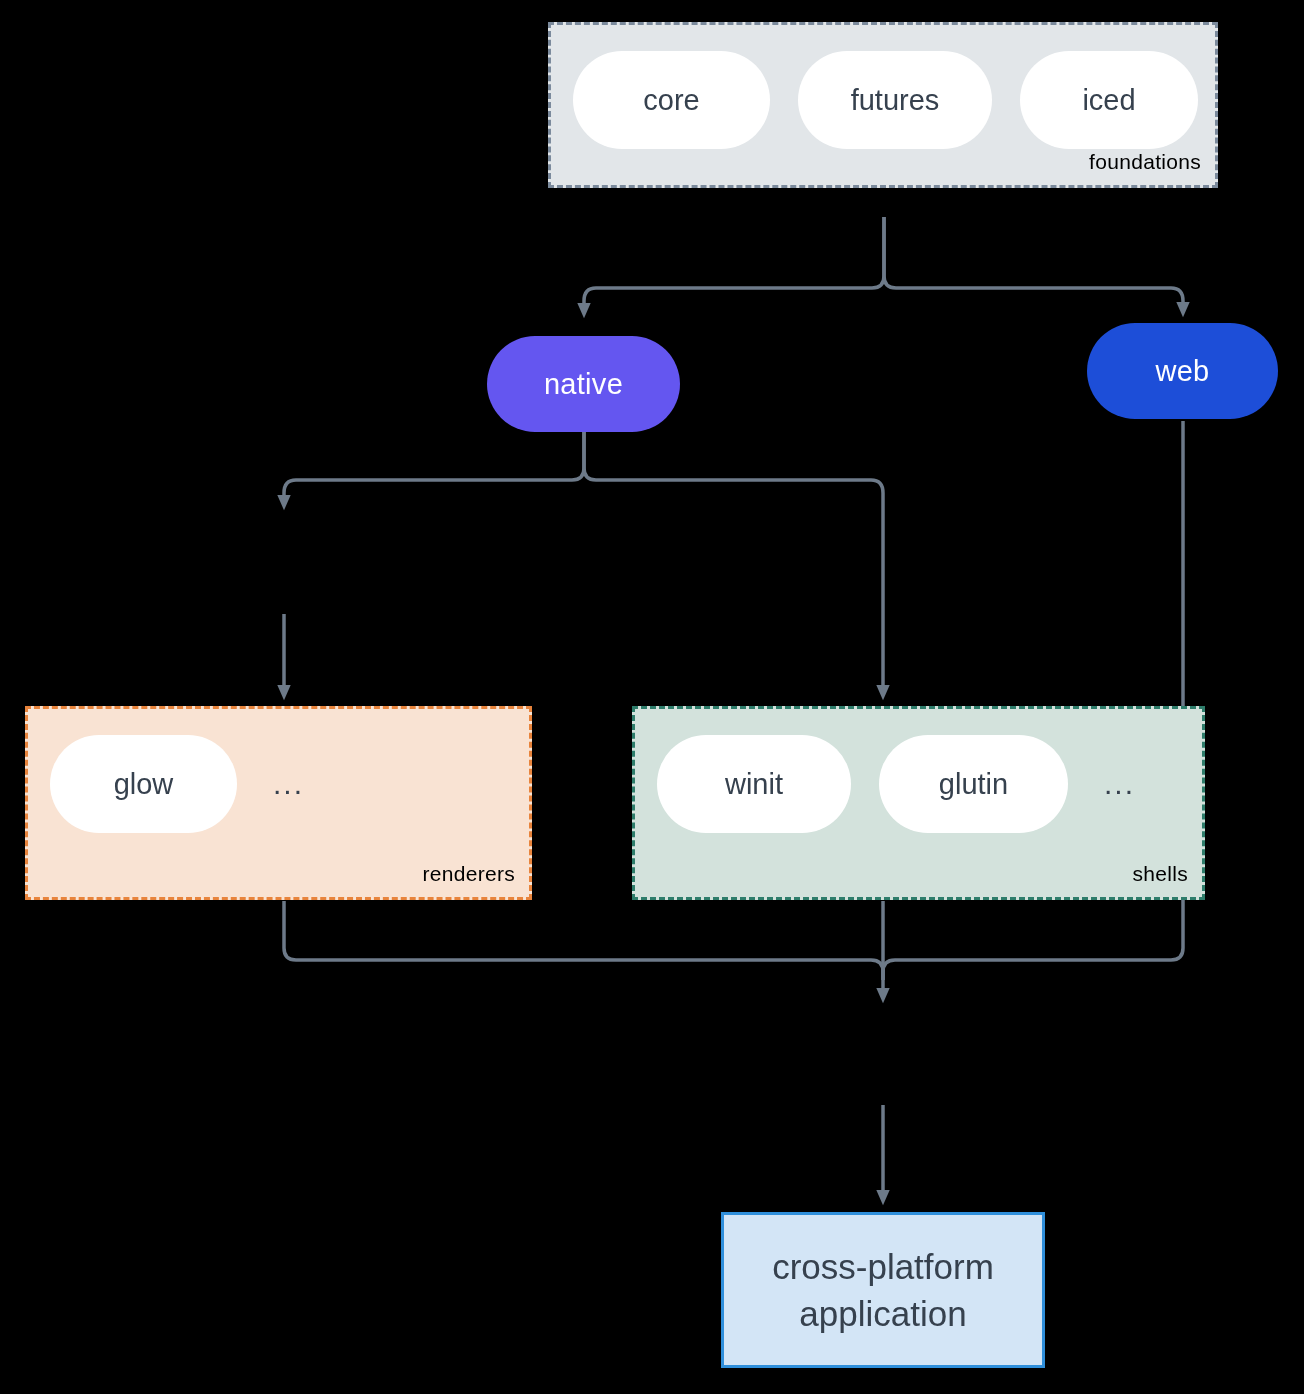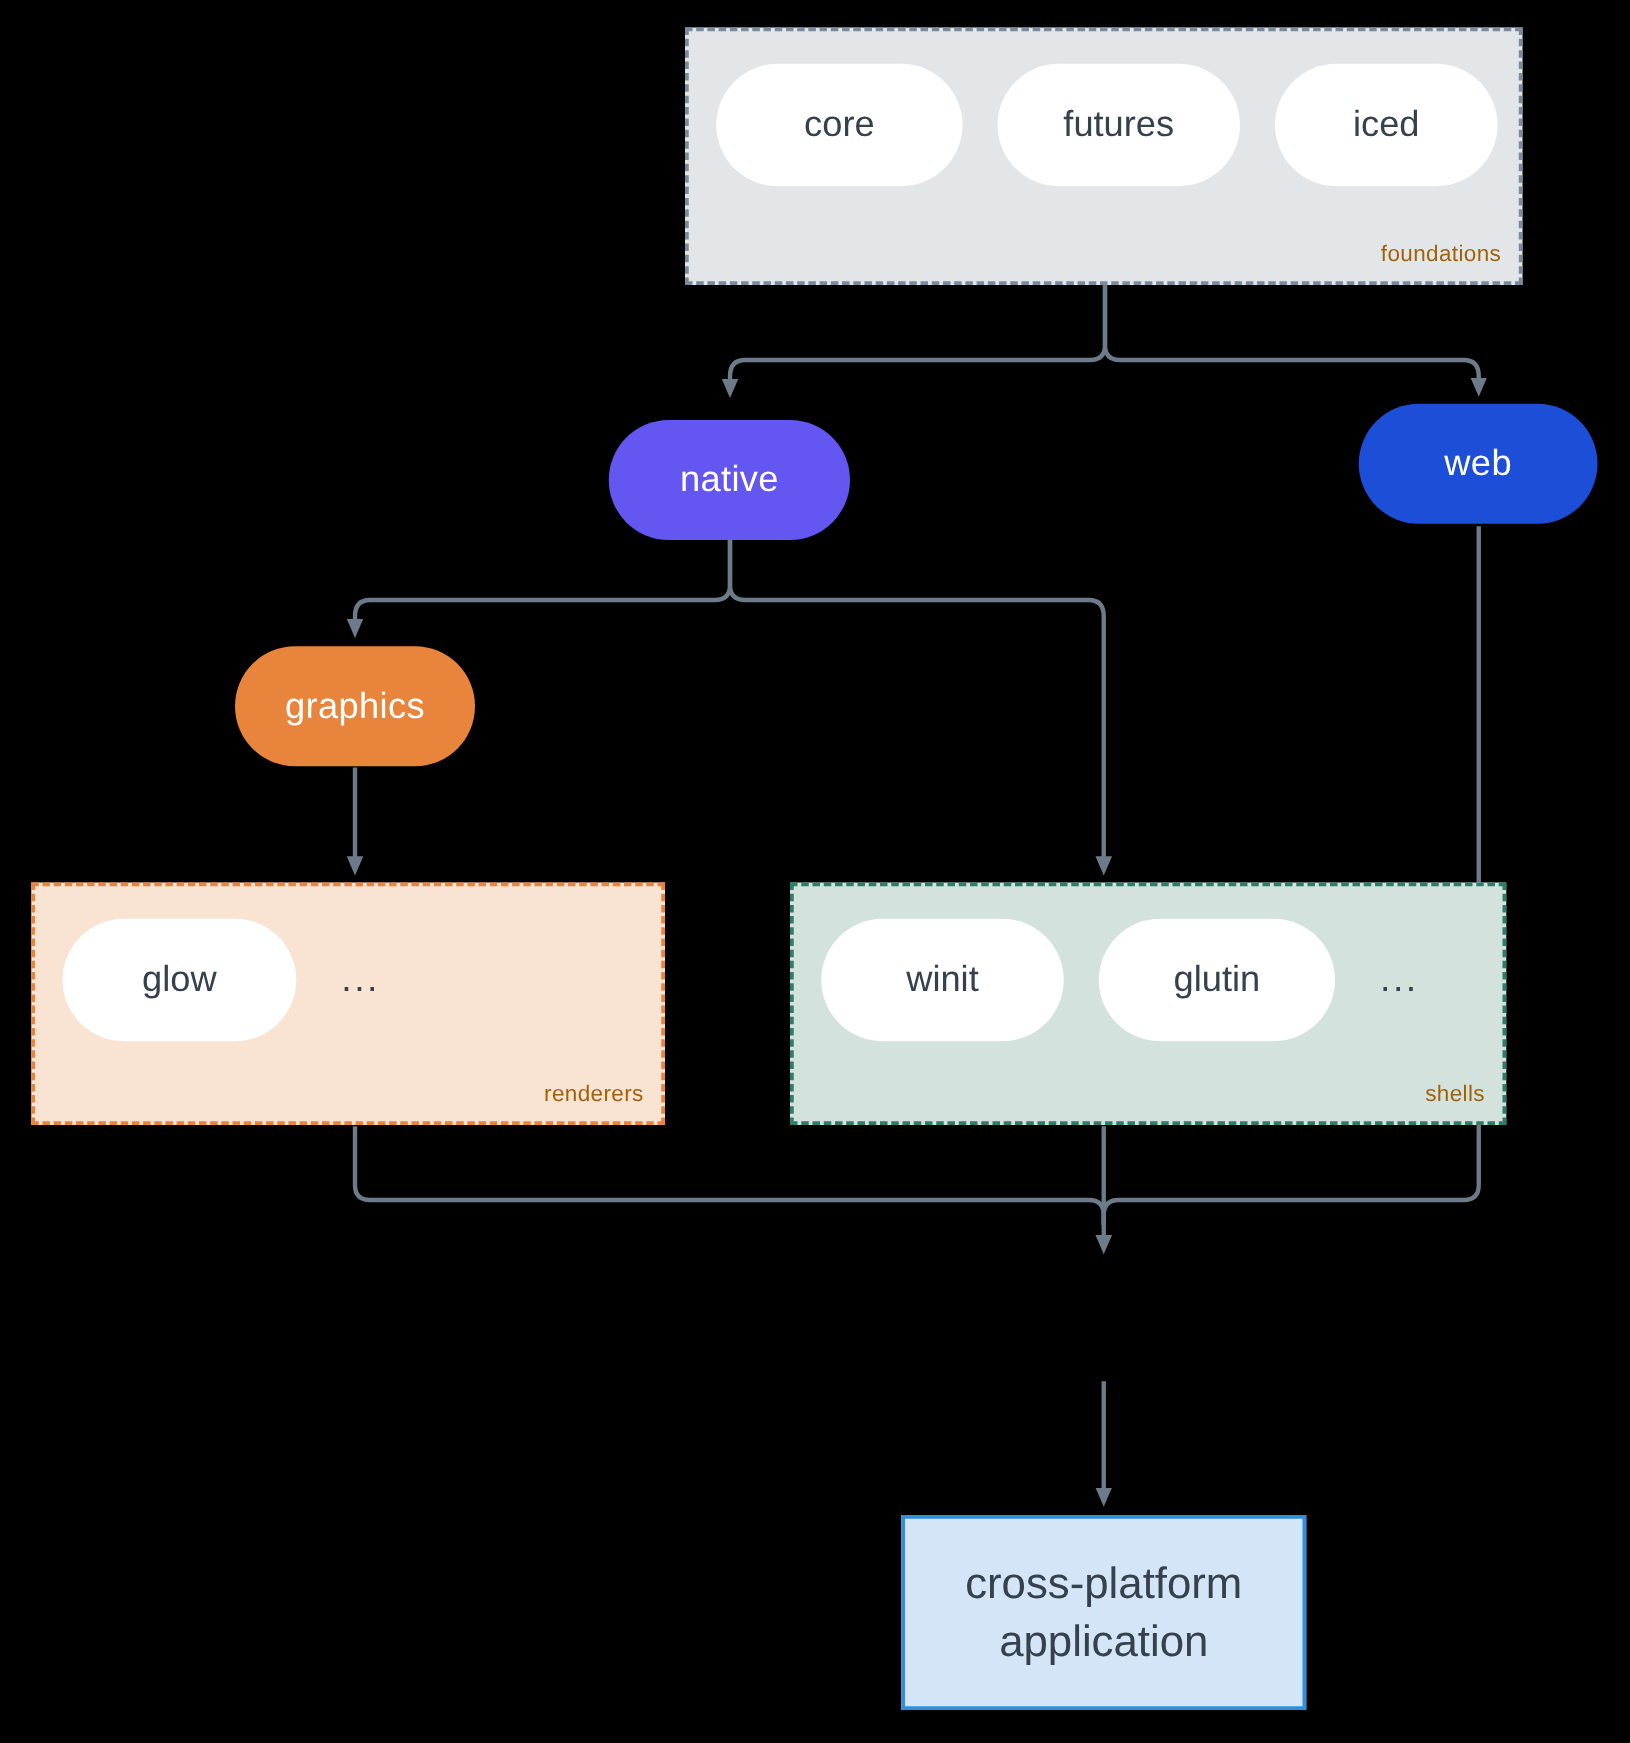--- a/index.html
+++ b/index.html
@@ -10,24 +10,24 @@
     font-family:"Liberation Sans", sans-serif;
     overflow:hidden;
   }
   .connectors{position:absolute;left:0;top:0;width:1304px;height:1394px;}
 
   
   .groupbox{position:absolute;box-sizing:border-box;}
   .groupbox .pills{position:absolute;left:22px;top:26px;display:flex;gap:28px;align-items:center;}
   .groupbox .grouplabel{
     position:absolute;right:14px;bottom:11px;
-    font-size:18px;color:#a16207;letter-spacing:.3px;
+    font-size:21px;color:#000000;letter-spacing:.3px;
   }
   .box-foundations{
-    left:548px;top:22px;width:670px;height:206px;
+    left:548px;top:22px;width:670px;height:166px;
     background:#e2e6e9;border:3px dashed #7b8a9c;
   }
   .box-renderers{
     left:25px;top:706px;width:507px;height:194px;
     background:#f9e3d3;border:3px dashed #e8843c;
   }
   .box-shells{
     left:632px;top:706px;width:573px;height:194px;
     background:#d3e2dc;border:3px dashed #2e7d6b;
   }
@@ -111,23 +111,20 @@
     <div class="grouplabel">foundations</div>
   </div>
 
   <div class="node node-native">
     <span>native</span>
   </div>
   <div class="node node-web">
     <span>web</span>
   </div>
 
-  <div class="node node-graphics">
-    <span>graphics</span>
-  </div>
 
   <div class="groupbox box-renderers">
     <div class="pills">
       <div class="pill w187">
         <span>glow</span>
       </div>
       <span class="ellipsis">...</span>
     </div>
     <div class="grouplabel">renderers</div>
   </div>

